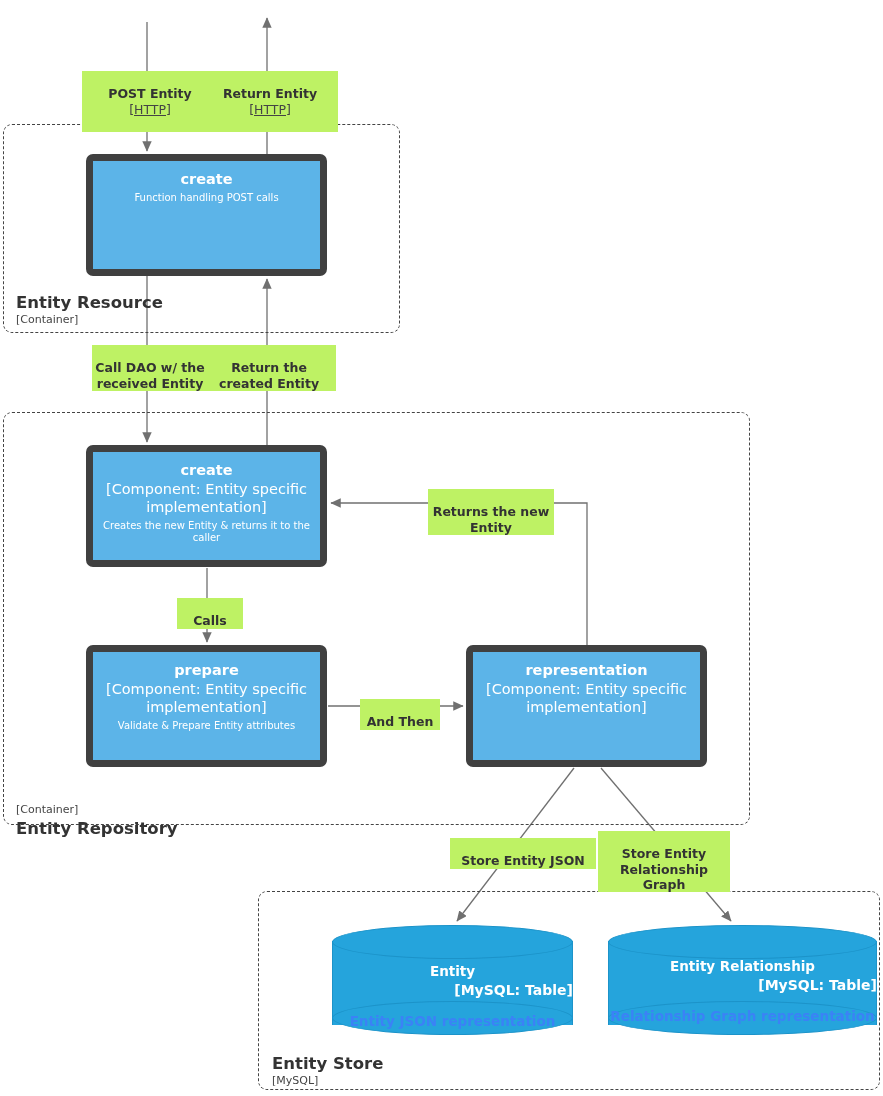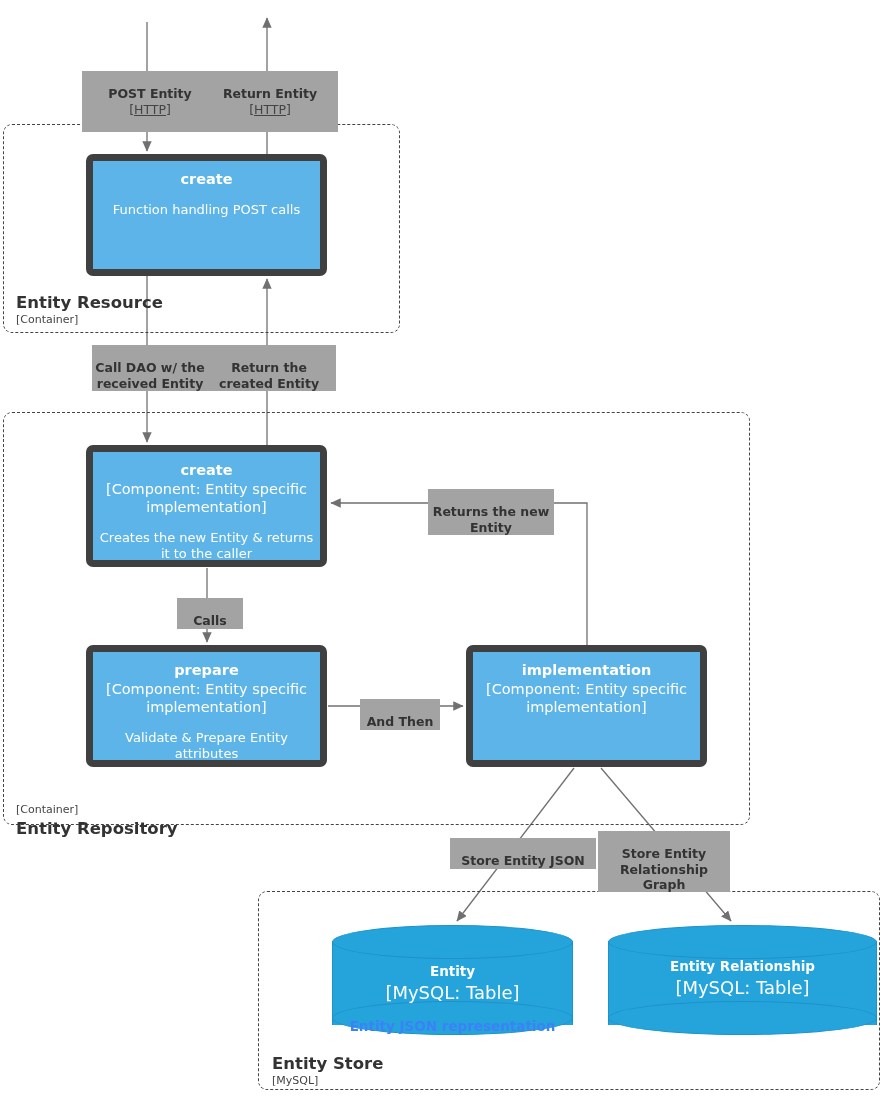--- a/index.html
+++ b/index.html
@@ -70,23 +70,23 @@
     line-height: 1.28;
   }
   .component .c-tech {
     font-weight: normal;
     font-size: 14.5px;
     line-height: 1.28;
     padding: 0 6px;
   }
   .component .c-desc {
     font-weight: normal;
-    font-size: 13px;
+    font-size: 10px;
     line-height: 1.28;
-    margin-top: 13px;
+    margin-top: 3px;
     padding: 0 6px;
   }
 
   
   .cylinder {
     position: absolute;
   }
   .cyl-body {
     position: absolute;
     left: 0;
@@ -118,23 +118,24 @@
     text-align: center;
     color: #ffffff;
     z-index: 3;
   }
   .cyl-text .d-name {
     font-weight: bold;
     font-size: 13.5px;
     line-height: 1.3;
   }
   .cyl-text .d-tech {
-    font-weight: normal;
-    font-size: 18px;
+    font-weight: bold;
+    font-size: 14px;
     line-height: 1.3;
+    text-align: right;
   }
   .cyl-text .d-desc {
     font-weight: bold;
     font-size: 13.5px;
     line-height: 1.3;
     margin-top: 14px;
     color: #3b82f6;
   }
 
   
@@ -148,21 +149,21 @@
     white-space: pre-line;
   }
   .rel-label .tech {
     display: block;
     font-weight: normal;
     color: #444444;
     font-size: 12.5px;
     text-decoration: underline;
   }
   .rel-label.lbl-plain {
-    background: #a3a3a3;
+    background: #bef264;
     padding: 0 3px;
   }
 </style>
 </head>
 <body>
 
 <div id="diagram">
 
   <svg id="svg-layer" viewBox="0 0 883 1096" xmlns="http://www.w3.org/2000/svg">
     <defs>
@@ -213,21 +214,21 @@
     <div class="c-desc">Creates the new Entity &amp; returns it to the caller</div>
   </div>
 
   <div class="component" style="left:86px; top:645px; width:241px; height:122px;">
     <div class="c-name">prepare</div>
     <div class="c-tech">[Component: Entity specific implementation]</div>
     <div class="c-desc">Validate &amp; Prepare Entity attributes</div>
   </div>
 
   <div class="component" style="left:466px; top:645px; width:241px; height:122px;">
-    <div class="c-name">implementation</div>
+    <div class="c-name">representation</div>
     <div class="c-tech">[Component: Entity specific implementation]</div>
   </div>
 
   <div class="cylinder" style="left:332px; top:925px; width:241px; height:116px;">
     <div class="cyl-body" style="top:16px; height:84px;"></div>
     <div class="cyl-bottom" style="top:76px; height:32px;"></div>
     <div class="cyl-top" style="top:0px; height:32px;"></div>
     <div class="cyl-text" style="top:38px;">
       <div class="d-name">Entity</div>
       <div class="d-tech">[MySQL: Table]</div>
@@ -235,20 +236,21 @@
     </div>
   </div>
 
   <div class="cylinder" style="left:608px; top:925px; width:269px; height:116px;">
     <div class="cyl-body" style="top:16px; height:84px;"></div>
     <div class="cyl-bottom" style="top:76px; height:32px;"></div>
     <div class="cyl-top" style="top:0px; height:32px;"></div>
     <div class="cyl-text" style="top:33px;">
       <div class="d-name">Entity Relationship</div>
       <div class="d-tech">[MySQL: Table]</div>
+      <div class="d-desc">Relationship Graph representation</div>
     </div>
   </div>
 
   <div class="rel-label lbl-plain" style="left:82px; top:71px; width:130px;">
     <span>POST Entity</span>
     <span class="tech">[HTTP]</span>
   </div>
 
   <div class="rel-label lbl-plain" style="left:202px; top:71px; width:130px;">
     <span>Return Entity</span>

